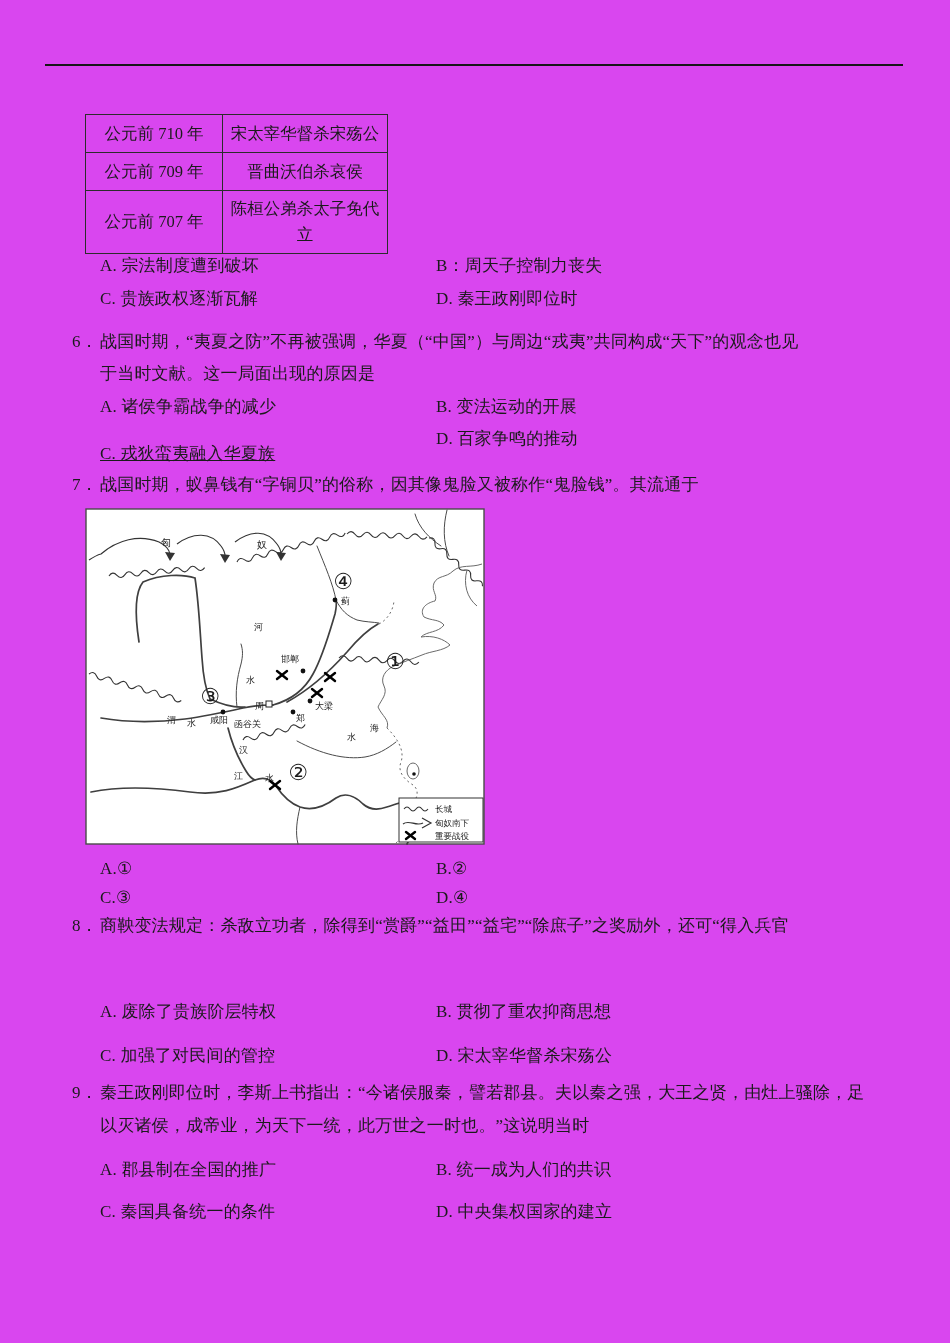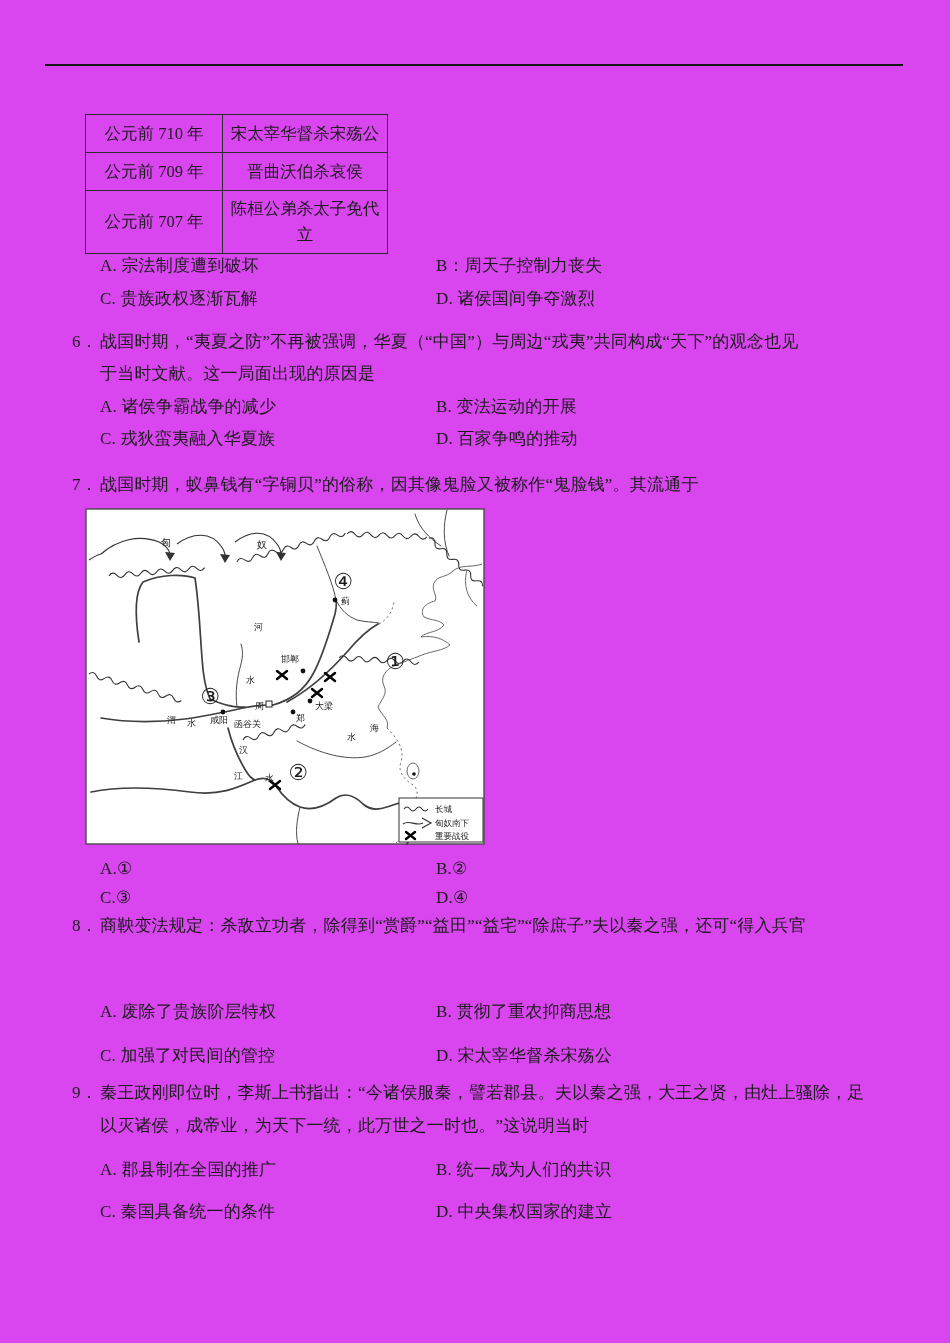--- a/index.html
+++ b/index.html
@@ -55,28 +55,28 @@
     <tr class="r3">
       <td class="c-year">公元前 707 年</td>
       <td class="c-event">陈桓公弟杀太子免代立</td>
     </tr>
   </tbody>
     </table>
 
   <div class="opt" style="left:100px;top:254px;">A. 宗法制度遭到破坏</div>
   <div class="opt" style="left:436px;top:254px;">B：周天子控制力丧失</div>
   <div class="opt" style="left:100px;top:287px;text-align:center;">C. 贵族政权逐渐瓦解</div>
-  <div class="opt" style="left:436px;top:287px;">D. 诸侯国间争夺激烈</div>
+  <div class="opt" style="left:436px;top:287px;">D. 秦王政刚即位时</div>
 
   <div class="abs qnum" style="left:72px;top:330px;">6．</div>
   <div class="abs stem" style="left:100px;top:330px;">战国时期，“夷夏之防”不再被强调，华夏（“中国”）与周边“戎夷”共同构成“天下”的观念也见</div>
   <div class="abs stem" style="left:100px;top:362px;">于当时文献。这一局面出现的原因是</div>
   <div class="opt" style="left:100px;top:395px;">A. 诸侯争霸战争的减少</div>
   <div class="opt" style="left:436px;top:395px;">B. 变法运动的开展</div>
-  <div class="opt" style="left:100px;top:427px;">C. 戎狄蛮夷融入华夏族</div>
+  <div class="opt" style="left:100px;top:442px;text-decoration:underline;">C. 戎狄蛮夷融入华夏族</div>
   <div class="opt" style="left:436px;top:427px;">D. 百家争鸣的推动</div>
 
   <div class="abs qnum" style="left:72px;top:473px;">7．</div>
   <div class="abs stem" style="left:100px;top:473px;">战国时期，蚁鼻钱有“字铜贝”的俗称，因其像鬼脸又被称作“鬼脸钱”。其流通于</div>
 
   <div class="map">
     <svg width="400" height="337" viewBox="0 0 400 337">
       <rect x="1" y="1" width="398" height="335" fill="#fff" stroke="#4a4a4a" stroke-width="1.4"></rect>
 
       <g stroke="#333" stroke-width="1.2" fill="none">
@@ -197,21 +197,21 @@
       </g>
     </svg>
   </div>
 
   <div class="opt" style="left:100px;top:858px;">A.①</div>
   <div class="opt" style="left:436px;top:858px;">B.②</div>
   <div class="opt" style="left:100px;top:887px;">C.③</div>
   <div class="opt" style="left:436px;top:887px;">D.④</div>
 
   <div class="abs qnum" style="left:72px;top:914px;">8．</div>
-  <div class="abs stem" style="left:100px;top:914px;">商鞅变法规定：杀敌立功者，除得到“赏爵”“益田”“益宅”“除庶子”夫以秦之强，还可“得入兵官</div>
+  <div class="abs stem" style="left:100px;top:914px;">商鞅变法规定：杀敌立功者，除得到“赏爵”“益田”“益宅”“除庶子”之奖励外，还可“得入兵官</div>
   <div class="opt" style="left:100px;top:1000px;">A. 废除了贵族阶层特权</div>
   <div class="opt" style="left:436px;top:1000px;">B. 贯彻了重农抑商思想</div>
   <div class="opt" style="left:100px;top:1044px;">C. 加强了对民间的管控</div>
   <div class="opt" style="left:436px;top:1044px;">D. 宋太宰华督杀宋殇公</div>
 
   <div class="abs qnum" style="left:72px;top:1081px;">9．</div>
   <div class="abs stem" style="left:100px;top:1081px;">秦王政刚即位时，李斯上书指出：“今诸侯服秦，譬若郡县。夫以秦之强，大王之贤，由灶上骚除，足</div>
   <div class="abs stem" style="left:100px;top:1114px;">以灭诸侯，成帝业，为天下一统，此万世之一时也。”这说明当时</div>
   <div class="opt" style="left:100px;top:1158px;">A. 郡县制在全国的推广</div>
   <div class="opt" style="left:436px;top:1158px;">B. 统一成为人们的共识</div>

